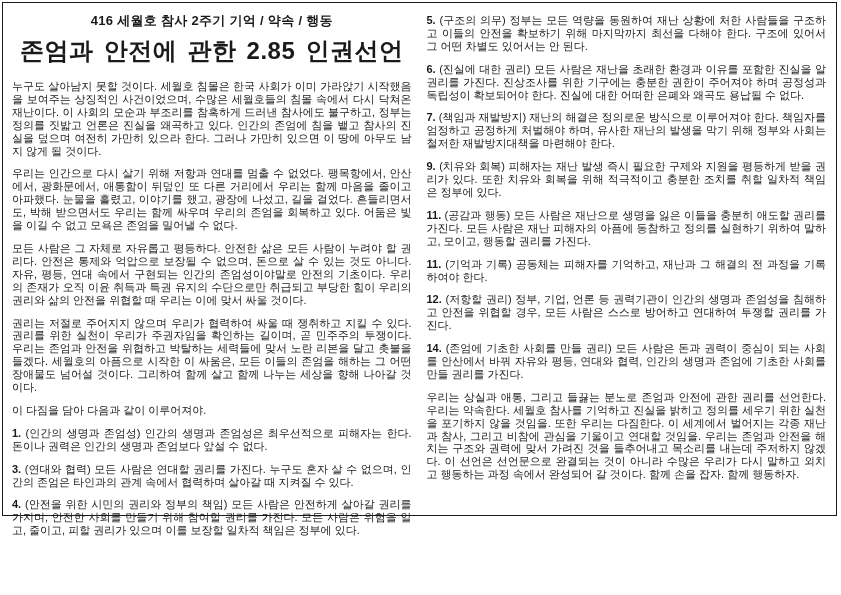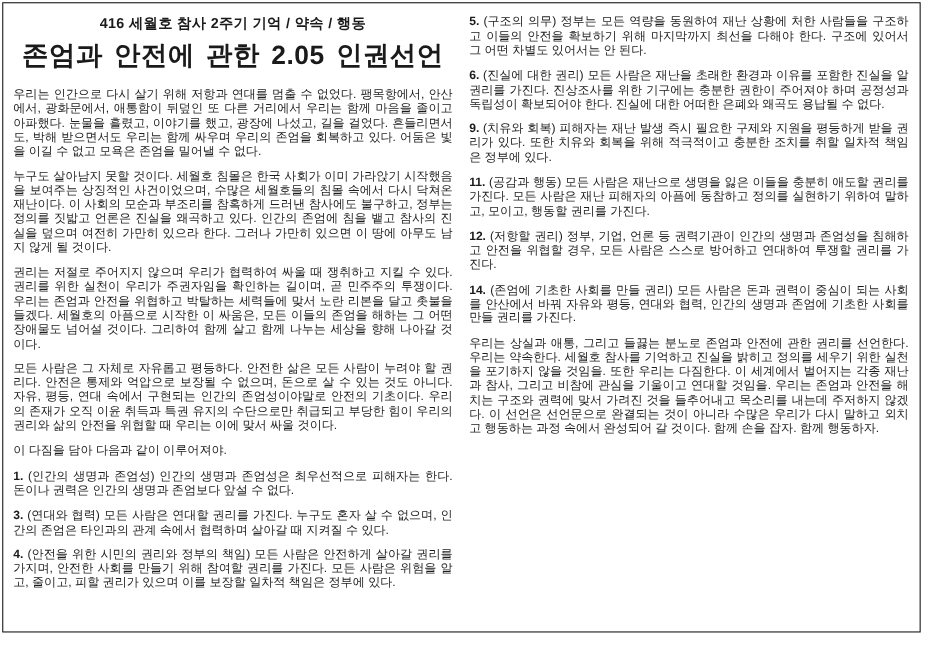--- a/index.html
+++ b/index.html
@@ -13,21 +13,21 @@
     overflow: hidden;
     font-family: "Liberation Sans", sans-serif;
     color: #1a1a1a;
     position: relative;
   }
   .sheet {
     position: absolute;
     left: 2px;
     top: 2px;
     width: 835px;
-    height: 573px;
+    height: 514px;
     box-sizing: border-box;
     border: 1px solid #1a1a1a;
     background: #ffffff;
     padding: 6px 10px 6px 9px;
     display: flex;
     gap: 15px;
   }
   .col {
     flex: 1 1 0;
     min-width: 0;
@@ -62,36 +62,38 @@
   .article-num { font-weight: bold; }
   .col-right { padding-top: 5px; }
 </style>
 </head>
 <body>
 
 <div class="sheet">
 
   <div class="col col-left">
     <div class="doc-header">416 세월호 참사 2주기 기억 / 약속 / 행동</div>
-    <h1 class="doc-title">존엄과 안전에 관한 2.05 인권선언</h1>
+    <h1 class="doc-title">존엄과 안전에 관한 2.85 인권선언</h1>
 
+    <p class="para">누구도 살아남지 못할 것이다. 세월호 침몰은 한국 사회가 이미 가라앉기 시작했음을 보여주는 상징적인 사건이었으며, 수많은 세월호들의 침몰 속에서 다시 닥쳐온 재난이다. 이 사회의 모순과 부조리를 참혹하게 드러낸 참사에도 불구하고, 정부는 정의를 짓밟고 언론은 진실을 왜곡하고 있다. 인간의 존엄에 침을 뱉고 참사의 진실을 덮으며 여전히 가만히 있으라 한다. 그러나 가만히 있으면 이 땅에 아무도 남지 않게 될 것이다.</p>
     <p class="para">우리는 인간으로 다시 살기 위해 저항과 연대를 멈출 수 없었다. 팽목항에서, 안산에서, 광화문에서, 애통함이 뒤덮인 또 다른 거리에서 우리는 함께 마음을 졸이고 아파했다. 눈물을 흘렸고, 이야기를 했고, 광장에 나섰고, 길을 걸었다. 흔들리면서도, 박해 받으면서도 우리는 함께 싸우며 우리의 존엄을 회복하고 있다. 어둠은 빛을 이길 수 없고 모욕은 존엄을 밀어낼 수 없다.</p>
-    <p class="para">누구도 살아남지 못할 것이다. 세월호 침몰은 한국 사회가 이미 가라앉기 시작했음을 보여주는 상징적인 사건이었으며, 수많은 세월호들의 침몰 속에서 다시 닥쳐온 재난이다. 이 사회의 모순과 부조리를 참혹하게 드러낸 참사에도 불구하고, 정부는 정의를 짓밟고 언론은 진실을 왜곡하고 있다. 인간의 존엄에 침을 뱉고 참사의 진실을 덮으며 여전히 가만히 있으라 한다. 그러나 가만히 있으면 이 땅에 아무도 남지 않게 될 것이다.</p>
+    <p class="para">모든 사람은 그 자체로 자유롭고 평등하다. 안전한 삶은 모든 사람이 누려야 할 권리다. 안전은 통제와 억압으로 보장될 수 없으며, 돈으로 살 수 있는 것도 아니다. 자유, 평등, 연대 속에서 구현되는 인간의 존엄성이야말로 안전의 기초이다. 우리의 존재가 오직 이윤 취득과 특권 유지의 수단으로만 취급되고 부당한 힘이 우리의 권리와 삶의 안전을 위협할 때 우리는 이에 맞서 싸울 것이다.</p>
     <p class="para">권리는 저절로 주어지지 않으며 우리가 협력하여 싸울 때 쟁취하고 지킬 수 있다. 권리를 위한 실천이 우리가 주권자임을 확인하는 길이며, 곧 민주주의 투쟁이다. 우리는 존엄과 안전을 위협하고 박탈하는 세력들에 맞서 노란 리본을 달고 촛불을 들겠다. 세월호의 아픔으로 시작한 이 싸움은, 모든 이들의 존엄을 해하는 그 어떤 장애물도 넘어설 것이다. 그리하여 함께 살고 함께 나누는 세상을 향해 나아갈 것이다.</p>
-    <p class="para">모든 사람은 그 자체로 자유롭고 평등하다. 안전한 삶은 모든 사람이 누려야 할 권리다. 안전은 통제와 억압으로 보장될 수 없으며, 돈으로 살 수 있는 것도 아니다. 자유, 평등, 연대 속에서 구현되는 인간의 존엄성이야말로 안전의 기초이다. 우리의 존재가 오직 이윤 취득과 특권 유지의 수단으로만 취급되고 부당한 힘이 우리의 권리와 삶의 안전을 위협할 때 우리는 이에 맞서 싸울 것이다.</p>
     <p class="para">이 다짐을 담아 다음과 같이 이루어져야.</p>
 
     <p class="para"><span class="article-num">1.</span> <span>(인간의 생명과 존엄성) 인간의 생명과 존엄성은 최우선적으로 피해자는 한다. 돈이나 권력은 인간의 생명과 존엄보다 앞설 수 없다.</span></p>
     <p class="para"><span class="article-num">3.</span> <span>(연대와 협력) 모든 사람은 연대할 권리를 가진다. 누구도 혼자 살 수 없으며, 인간의 존엄은 타인과의 관계 속에서 협력하며 살아갈 때 지켜질 수 있다.</span></p>
     <p class="para"><span class="article-num">4.</span> <span>(안전을 위한 시민의 권리와 정부의 책임) 모든 사람은 안전하게 살아갈 권리를 가지며, 안전한 사회를 만들기 위해 참여할 권리를 가진다. 모든 사람은 위험을 알고, 줄이고, 피할 권리가 있으며 이를 보장할 일차적 책임은 정부에 있다.</span></p>
   </div>
 
   <div class="col col-right">
     <p class="para"><span class="article-num">5.</span> <span>(구조의 의무) 정부는 모든 역량을 동원하여 재난 상황에 처한 사람들을 구조하고 이들의 안전을 확보하기 위해 마지막까지 최선을 다해야 한다. 구조에 있어서 그 어떤 차별도 있어서는 안 된다.</span></p>
     <p class="para"><span class="article-num">6.</span> <span>(진실에 대한 권리) 모든 사람은 재난을 초래한 환경과 이유를 포함한 진실을 알 권리를 가진다. 진상조사를 위한 기구에는 충분한 권한이 주어져야 하며 공정성과 독립성이 확보되어야 한다. 진실에 대한 어떠한 은폐와 왜곡도 용납될 수 없다.</span></p>
+    <p class="para"><span class="article-num">7.</span> <span>(책임과 재발방지) 재난의 해결은 정의로운 방식으로 이루어져야 한다. 책임자를 엄정하고 공정하게 처벌해야 하며, 유사한 재난의 발생을 막기 위해 정부와 사회는 철저한 재발방지대책을 마련해야 한다.</span></p>
     <p class="para"><span class="article-num">9.</span> <span>(치유와 회복) 피해자는 재난 발생 즉시 필요한 구제와 지원을 평등하게 받을 권리가 있다. 또한 치유와 회복을 위해 적극적이고 충분한 조치를 취할 일차적 책임은 정부에 있다.</span></p>
     <p class="para"><span class="article-num">11.</span> <span>(공감과 행동) 모든 사람은 재난으로 생명을 잃은 이들을 충분히 애도할 권리를 가진다. 모든 사람은 재난 피해자의 아픔에 동참하고 정의를 실현하기 위하여 말하고, 모이고, 행동할 권리를 가진다.</span></p>
+    <p class="para"><span class="article-num">11.</span> <span>(기억과 기록) 공동체는 피해자를 기억하고, 재난과 그 해결의 전 과정을 기록하여야 한다.</span></p>
     <p class="para"><span class="article-num">12.</span> <span>(저항할 권리) 정부, 기업, 언론 등 권력기관이 인간의 생명과 존엄성을 침해하고 안전을 위협할 경우, 모든 사람은 스스로 방어하고 연대하여 투쟁할 권리를 가진다.</span></p>
     <p class="para"><span class="article-num">14.</span> <span>(존엄에 기초한 사회를 만들 권리) 모든 사람은 돈과 권력이 중심이 되는 사회를 안산에서 바꿔 자유와 평등, 연대와 협력, 인간의 생명과 존엄에 기초한 사회를 만들 권리를 가진다.</span></p>
     <p class="para">우리는 상실과 애통, 그리고 들끓는 분노로 존엄과 안전에 관한 권리를 선언한다. 우리는 약속한다. 세월호 참사를 기억하고 진실을 밝히고 정의를 세우기 위한 실천을 포기하지 않을 것임을. 또한 우리는 다짐한다. 이 세계에서 벌어지는 각종 재난과 참사, 그리고 비참에 관심을 기울이고 연대할 것임을. 우리는 존엄과 안전을 해치는 구조와 권력에 맞서 가려진 것을 들추어내고 목소리를 내는데 주저하지 않겠다. 이 선언은 선언문으로 완결되는 것이 아니라 수많은 우리가 다시 말하고 외치고 행동하는 과정 속에서 완성되어 갈 것이다. 함께 손을 잡자. 함께 행동하자.</p>
   </div>
 
 </div>
 
 </body></html>

